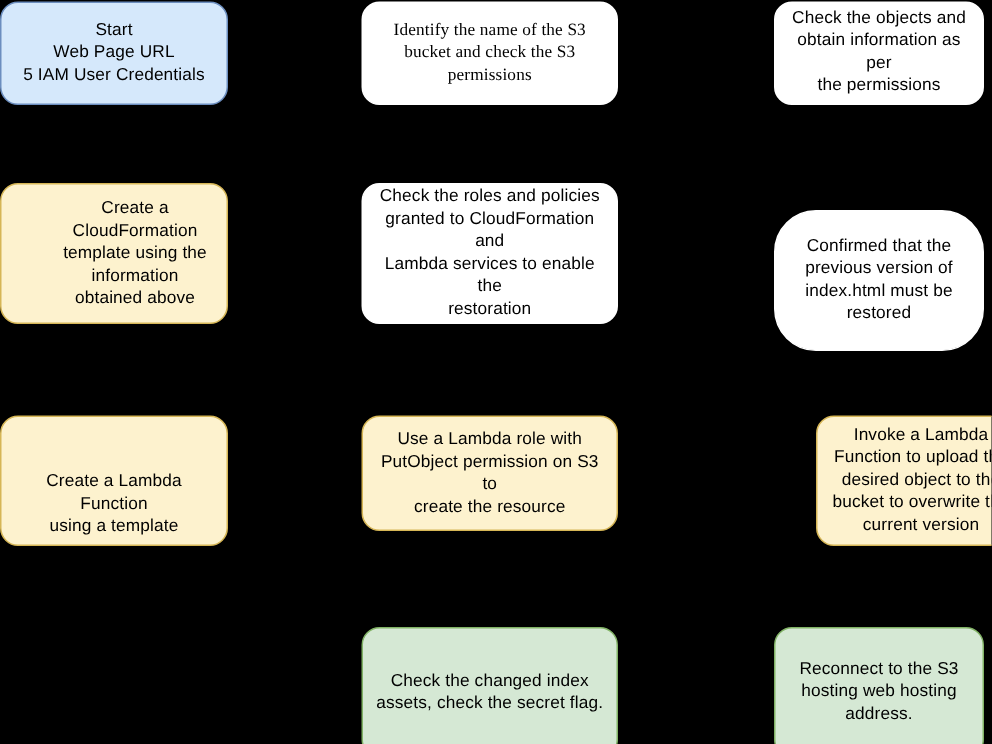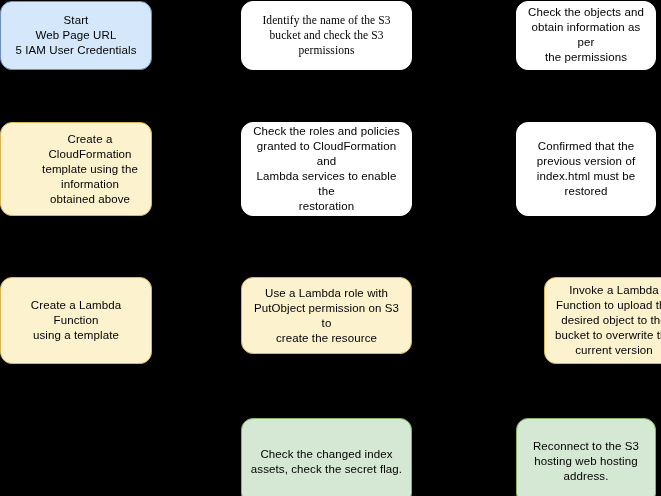--- a/index.html
+++ b/index.html
@@ -80,27 +80,27 @@
       <span class="label">Create a CloudFormation
 template using the
 information obtained above</span>
     </div>
     <div class="node fill-white" style="left: 241px; top: 122px; width: 171px; height: 94px;">
       <span class="label">Check the roles and policies
 granted to CloudFormation and
 Lambda services to enable the
 restoration</span>
     </div>
-    <div class="node fill-white" style="left: 516px; top: 122px; width: 140px; height: 94px;">
+    <div class="node fill-white" style="left: 516px; top: 140px; width: 140px; height: 94px; border-radius: 28px;">
       <span class="label">Confirmed that the
 previous version of
 index.html must be
 restored</span>
     </div>
-    <div class="node fill-yellow" style="left: 0px; top: 277px; width: 152px; height: 87px;">
+    <div class="node fill-yellow" style="left: 0px; top: 277px; width: 152px; height: 87px; align-items: flex-end;">
       <span class="label">Create a Lambda Function
 using a template</span>
     </div>
     <div class="node fill-yellow" style="left: 241px; top: 277px; width: 171px; height: 77px;">
       <span class="label">Use a Lambda role with
 PutObject permission on S3 to
 create the resource</span>
     </div>
     <div class="node fill-yellow" style="left: 516px; top: 277px; width: 140px; height: 87px; margin-left: 28px;">
       <span class="label">Invoke a Lambda

